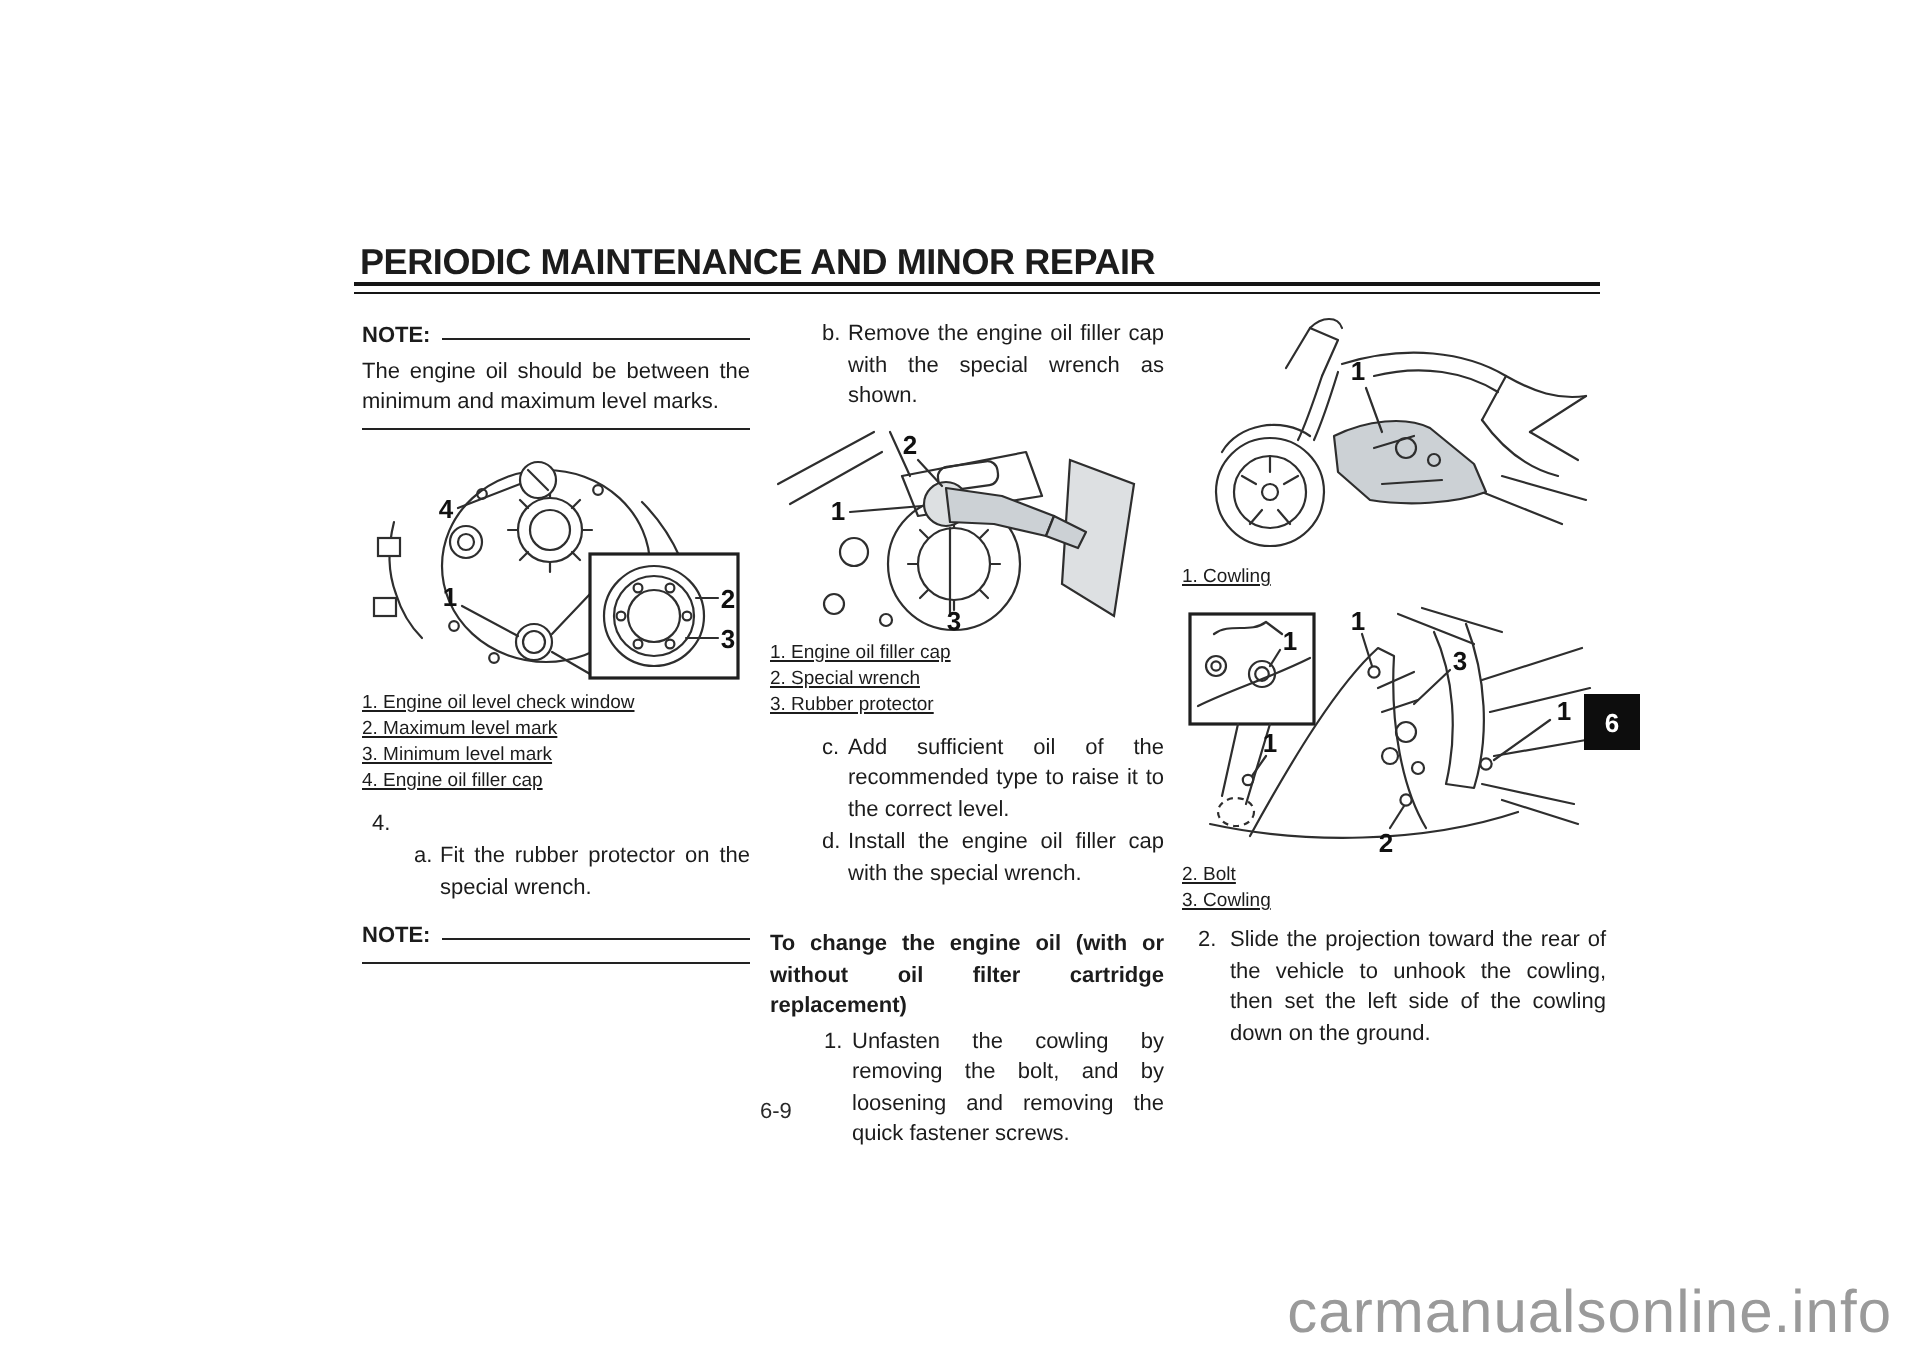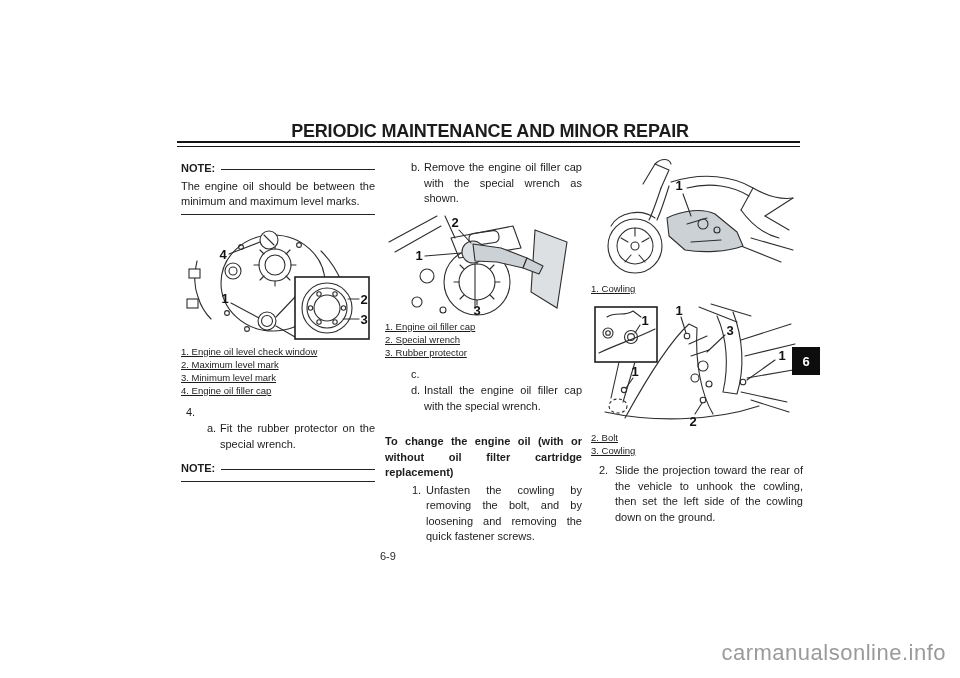--- a/index.html
+++ b/index.html
@@ -2,21 +2,21 @@
 <html><head>
 <meta charset="utf-8">
 <style>
   html,body{margin:0;padding:0;background:#ffffff;}
   .sheet{
     position:relative;width:960px;height:678px;background:#ffffff;overflow:hidden;
     font-family:"Liberation Sans", sans-serif;color:#1c1c1c;
   }
   
   .hdr-title{
-    position:absolute;top:121px;left:180px;width:620px;text-align:center;
+    position:absolute;top:121px;left:180px;width:620px;text-align:left;
     font-size:18px;font-weight:bold;letter-spacing:-0.2px;white-space:nowrap;
   }
   .hdr-rule{
     position:absolute;top:141px;left:177px;width:623px;height:3px;
     border-top:2px solid #151515;border-bottom:1px solid #151515;
   }
   
   .col{position:absolute;top:152px;font-size:11px;line-height:15.5px;}
   .col-left{left:181px;width:194px;}
   .col-mid{left:385px;width:197px;}
@@ -54,21 +54,21 @@
   svg .shade2{stroke:#2e2e2e;fill:#dde0e2;stroke-width:1.1;}
   svg .dash{stroke:#2e2e2e;fill:none;stroke-width:1.1;stroke-dasharray:3 2.5;}
   svg text.co{font-family:"Liberation Sans",sans-serif;font-size:13px;font-weight:bold;fill:#111;text-anchor:middle;}
   
   .pageno{position:absolute;top:550px;left:380px;width:200px;font-size:11px;color:#2a2a2a;}
   .tab6{
     position:absolute;left:792px;top:347px;width:28px;height:28px;background:#0d0d0d;
     color:#ffffff;font-size:13px;font-weight:bold;display:flex;align-items:center;justify-content:center;
   }
   .watermark{
-    position:absolute;top:640px;right:14px;font-size:22px;color:#9a9a9a;
+    position:absolute;top:640px;right:14px;font-size:30px;color:#9a9a9a;
     letter-spacing:0.5px;white-space:nowrap;
   }
 </style>
 </head>
 <body>
 
 <div class="sheet">
 
   <div class="hdr-title">PERIODIC MAINTENANCE AND MINOR REPAIR</div>
   <div class="hdr-rule"></div>
@@ -172,20 +172,21 @@
       <text class="co" x="92" y="103">3</text>
     </svg>
     <div class="cap">
       <div>1. Engine oil filler cap</div>
       <div>2. Special wrench</div>
       <div>3. Rubber protector</div>
     </div>
 
     <div class="li sub gap8">
       <span class="n">c.</span>
+      <span class="t">Add sufficient oil of the recommended type to raise it to the correct level.</span>
     </div>
     <div class="li sub">
       <span class="n">d.</span>
       <span class="t">Install the engine oil filler cap with the special wrench.</span>
     </div>
 
     <div class="heading jt">To change the engine oil (with or without oil filter cartridge replacement)</div>
 
     <div class="li lvl1s" style="margin-top:2px;">
       <span class="n">1.</span>

